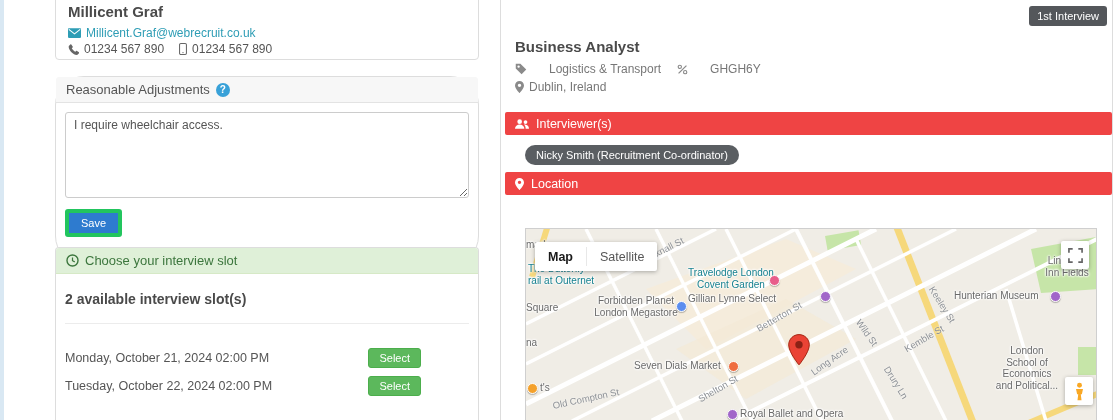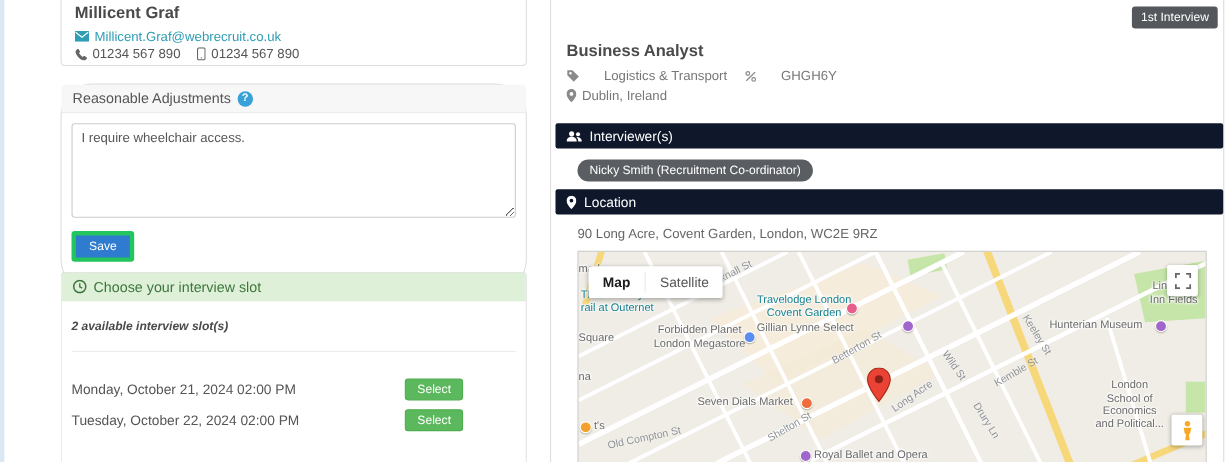--- a/index.html
+++ b/index.html
@@ -26,37 +26,37 @@
         font-weight:bold;display:inline-flex;align-items:center;justify-content:center;cursor:pointer;}
   .adjustments{top:76px;height:189px;border-radius:29px;}
   .panel-body{padding:9px;}
   .adj-text{width:100%;height:86px;box-sizing:border-box;border:1px solid #ccc;border-radius:3px;
             padding:5px 8px;font:12px "Liberation Sans",sans-serif;color:#555;resize:vertical;}
   .btn-save{margin-top:7px;background:#2e7bcf;border:4px solid #22c55e;color:#fff;font-size:11px;
             padding:4px 12px;border-radius:3px;cursor:pointer;font-family:inherit;}
 
   .slots{top:247px;height:176px;border-bottom:none;border-radius:4px 4px 0 0;}
   .panel-header.green{background:#dff0d8;border-bottom:1px solid #d6e9c6;color:#3c763d;}
-  .avail{font-size:11px;font-weight:bold;color:#4a4a4a;margin:8px 0 0;font-style:italic;}
+  .avail{font-size:14px;font-weight:bold;color:#4a4a4a;margin:8px 0 0;}
   .slot-hr{border:0;border-top:1px solid #ececec;margin:16px 0 24px;}
   .slot-row{display:flex;align-items:center;justify-content:space-between;font-size:12.5px;
             color:#555;padding-right:48px;margin-bottom:8px;}
   .btn-select{background:#5cb85c;border:1px solid #4cae4c;color:#fff;font-size:11px;
               padding:3px 10px;border-radius:3px;cursor:pointer;font-family:inherit;}
 
   
   .right{position:absolute;left:505px;top:0;width:607px;height:420px;}
   .stage-badge{position:absolute;top:6px;right:5px;background:#54575b;color:#fff;font-size:11px;
                padding:4px 8px;border-radius:3px;}
   .job-title{position:absolute;left:10px;top:38px;margin:0;font-size:15px;font-weight:bold;color:#4a4a4a;}
   .job-meta{position:absolute;left:10px;top:62px;display:flex;gap:16px;font-size:12px;color:#777;
             align-items:center;}
   .job-meta .meta-item{display:flex;gap:22px;align-items:center;}
   .job-meta.loc{top:80px;gap:5px;}
-  .dark-header{position:absolute;left:0;width:100%;height:23px;background:#0f172a;color:#fff;
+  .dark-header{position:absolute;left:0;width:100%;height:23px;background:#ef4444;color:#fff;
                font-size:12.5px;display:flex;align-items:center;gap:7px;padding:0 10px;
                box-sizing:border-box;border-radius:2px;}
   .interviewers-header{top:112px;}
   .location-header{top:172px;}
   .person-pill{position:absolute;left:20px;top:145px;background:#5a5e62;color:#fff;font-size:11px;
                padding:4px 11px;border-radius:11px;}
   .address{position:absolute;left:20px;top:205px;font-size:12px;color:#666;}
 
   
   .map{position:absolute;left:20px;top:228px;width:570px;height:192px;border:1px solid #cfcfcf;
@@ -200,21 +200,20 @@
     <span class="person-pill">Nicky Smith (Recruitment Co-ordinator)</span>
 
     <div class="dark-header location-header">
       <span class="ico">
         <svg width="9" height="12" viewBox="0 0 12 16">
             <path d="M6 0C2.7 0 0 2.6 0 5.9 0 10.3 6 16 6 16s6-5.7 6-10.1C12 2.6 9.3 0 6 0zm0 8.1a2.3 2.3 0 110-4.6 2.3 2.3 0 010 4.6z" fill="#fff"></path>
           </svg>
       </span>
       <span>Location</span>
     </div>
-    <div class="address">90 Long Acre, Covent Garden, London, WC2E 9RZ</div>
 
     <div class="map">
       <svg class="map-bg" width="570" height="192" viewBox="0 0 570 192">
         <rect width="570" height="192" fill="#f0ede6"></rect>
         <polygon points="120,60 260,10 330,40 180,120" fill="#f5ecdc"></polygon>
         <polygon points="150,120 260,70 330,110 220,170" fill="#f3e9d6" opacity="0.7"></polygon>
         <polygon points="505,20 570,8 575,60 515,64" fill="#c6e5a8"></polygon>
         <rect x="300" y="4" width="34" height="15" fill="#c6e5a8" transform="rotate(-10 317 11)"></rect>
         <rect x="552" y="118" width="26" height="28" fill="#c6e5a8"></rect>
         <path d="M370 -4 L448 196" stroke="#f6d87b" stroke-width="7" fill="none"></path>

